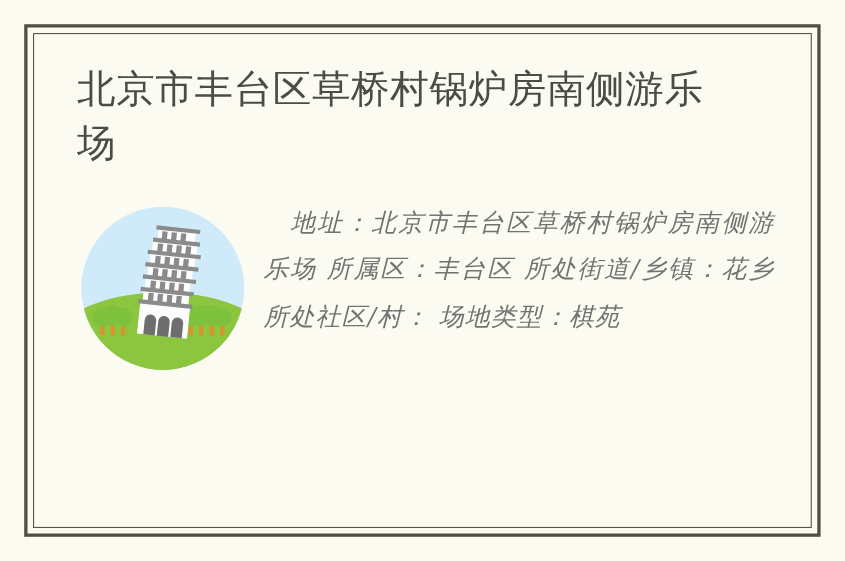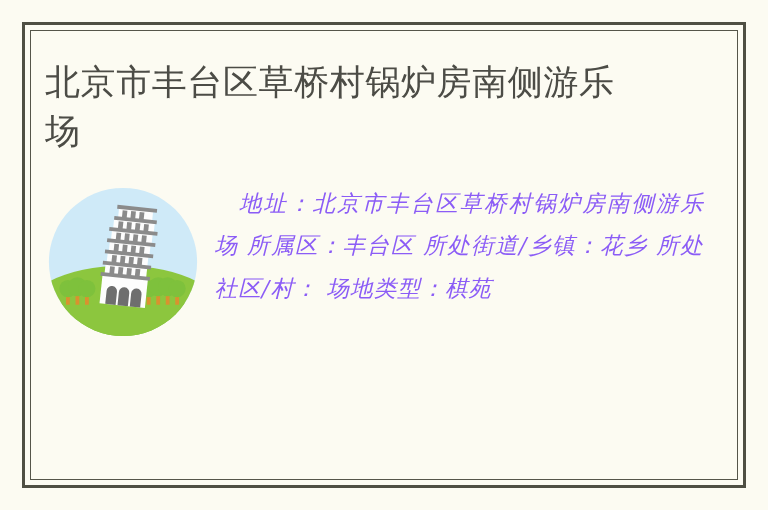--- a/index.html
+++ b/index.html
@@ -30,21 +30,21 @@
     background:transparent;
     pointer-events:none;
   }
 
   
   #card-content{
     position:absolute;
     left:30px; top:30px;
     width:708px; height:350px;
     box-sizing:border-box;
-    padding:28px 34px 20px 15px;
+    padding:28px 34px 20px 40px;
   }
 
   #page-title{
     font-family:"DejaVu Sans","Liberation Sans",sans-serif;
     font-size:35px;
     font-weight:300;
     line-height:1.40;
     color:#4c4c46;
     letter-spacing:.6px;
     margin:0 0 26px 0;
@@ -58,21 +58,21 @@
     margin:4px 18px 6px 2px;
     shape-outside:circle(50%);
   }
   #venue-illustration svg{display:block;width:152px;height:152px;}
 
   
   #detail-text{
     font-family:"DejaVu Serif","Liberation Serif",serif;
     font-size:22.5px;
     line-height:1.88;
-    color:#8b5cf6;
+    color:#737373;
     letter-spacing:1.2px;
     text-align:justify;
     text-justify:inter-character;
     font-style:italic;
     font-weight:400;
     text-indent:34px;
   }
   .clearer{clear:both;}
 </style>
 </head>

